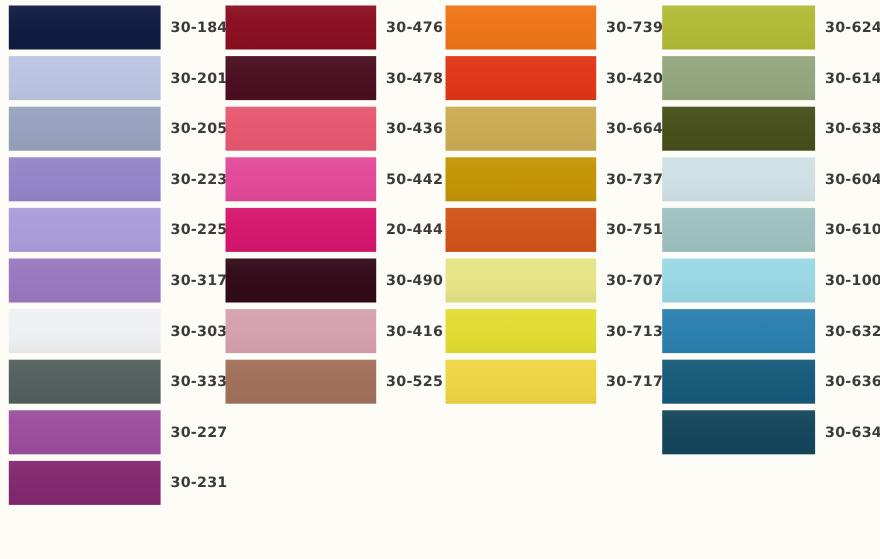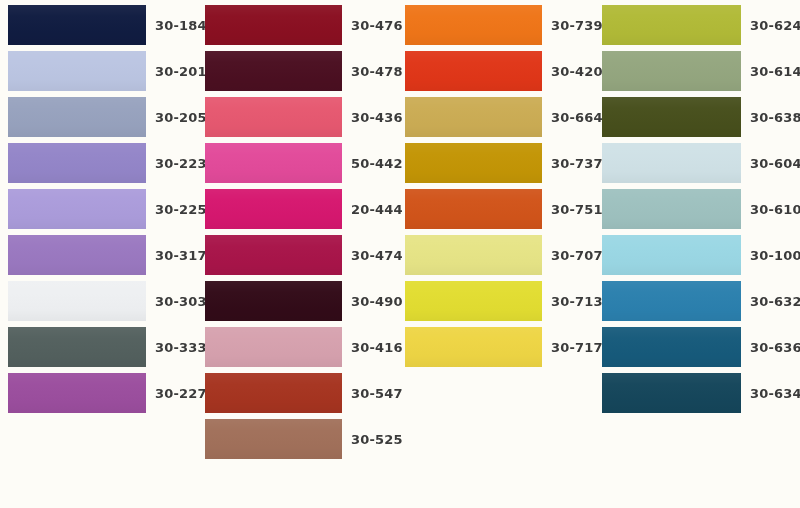--- a/index.html
+++ b/index.html
@@ -109,20 +109,24 @@
         <span class="code">30-303</span>
       </div>
       <div class="swatch-row">
         <div class="swatch" title="30-333" style="background: rgb(83, 96, 94);"></div>
         <span class="code">30-333</span>
       </div>
       <div class="swatch-row">
         <div class="swatch" title="30-227" style="background: rgb(155, 78, 158);"></div>
         <span class="code">30-227</span>
       </div>
+      <div class="swatch-row">
+        <div class="swatch" title="30-231" style="background: rgb(132, 40, 111);"></div>
+        <span class="code">30-231</span>
+      </div>
     </div>
   <div class="column col-2">
       <div class="swatch-row">
         <div class="swatch" title="30-476" style="background: rgb(138, 15, 33);"></div>
         <span class="code">30-476</span>
       </div>
       <div class="swatch-row">
         <div class="swatch" title="30-478" style="background: rgb(75, 15, 33);"></div>
         <span class="code">30-478</span>
       </div>
@@ -132,34 +136,26 @@
       </div>
       <div class="swatch-row">
         <div class="swatch" title="30-442" style="background: rgb(226, 74, 154);"></div>
         <span class="code">50-442</span>
       </div>
       <div class="swatch-row">
         <div class="swatch" title="30-444" style="background: rgb(214, 23, 111);"></div>
         <span class="code">20-444</span>
       </div>
       <div class="swatch-row">
-        <div class="swatch" title="30-474" style="background: rgb(168, 20, 73);"></div>
-        <span class="code">30-474</span>
-      </div>
-      <div class="swatch-row">
         <div class="swatch" title="30-490" style="background: rgb(50, 11, 24);"></div>
         <span class="code">30-490</span>
       </div>
       <div class="swatch-row">
         <div class="swatch" title="30-416" style="background: rgb(214, 161, 174);"></div>
         <span class="code">30-416</span>
-      </div>
-      <div class="swatch-row">
-        <div class="swatch" title="30-547" style="background: rgb(166, 52, 32);"></div>
-        <span class="code">30-547</span>
       </div>
       <div class="swatch-row">
         <div class="swatch" title="30-525" style="background: rgb(161, 112, 90);"></div>
         <span class="code">30-525</span>
       </div>
     </div>
   <div class="column col-3">
       <div class="swatch-row">
         <div class="swatch" title="30-739" style="background: rgb(239, 117, 24);"></div>
         <span class="code">30-739</span>

